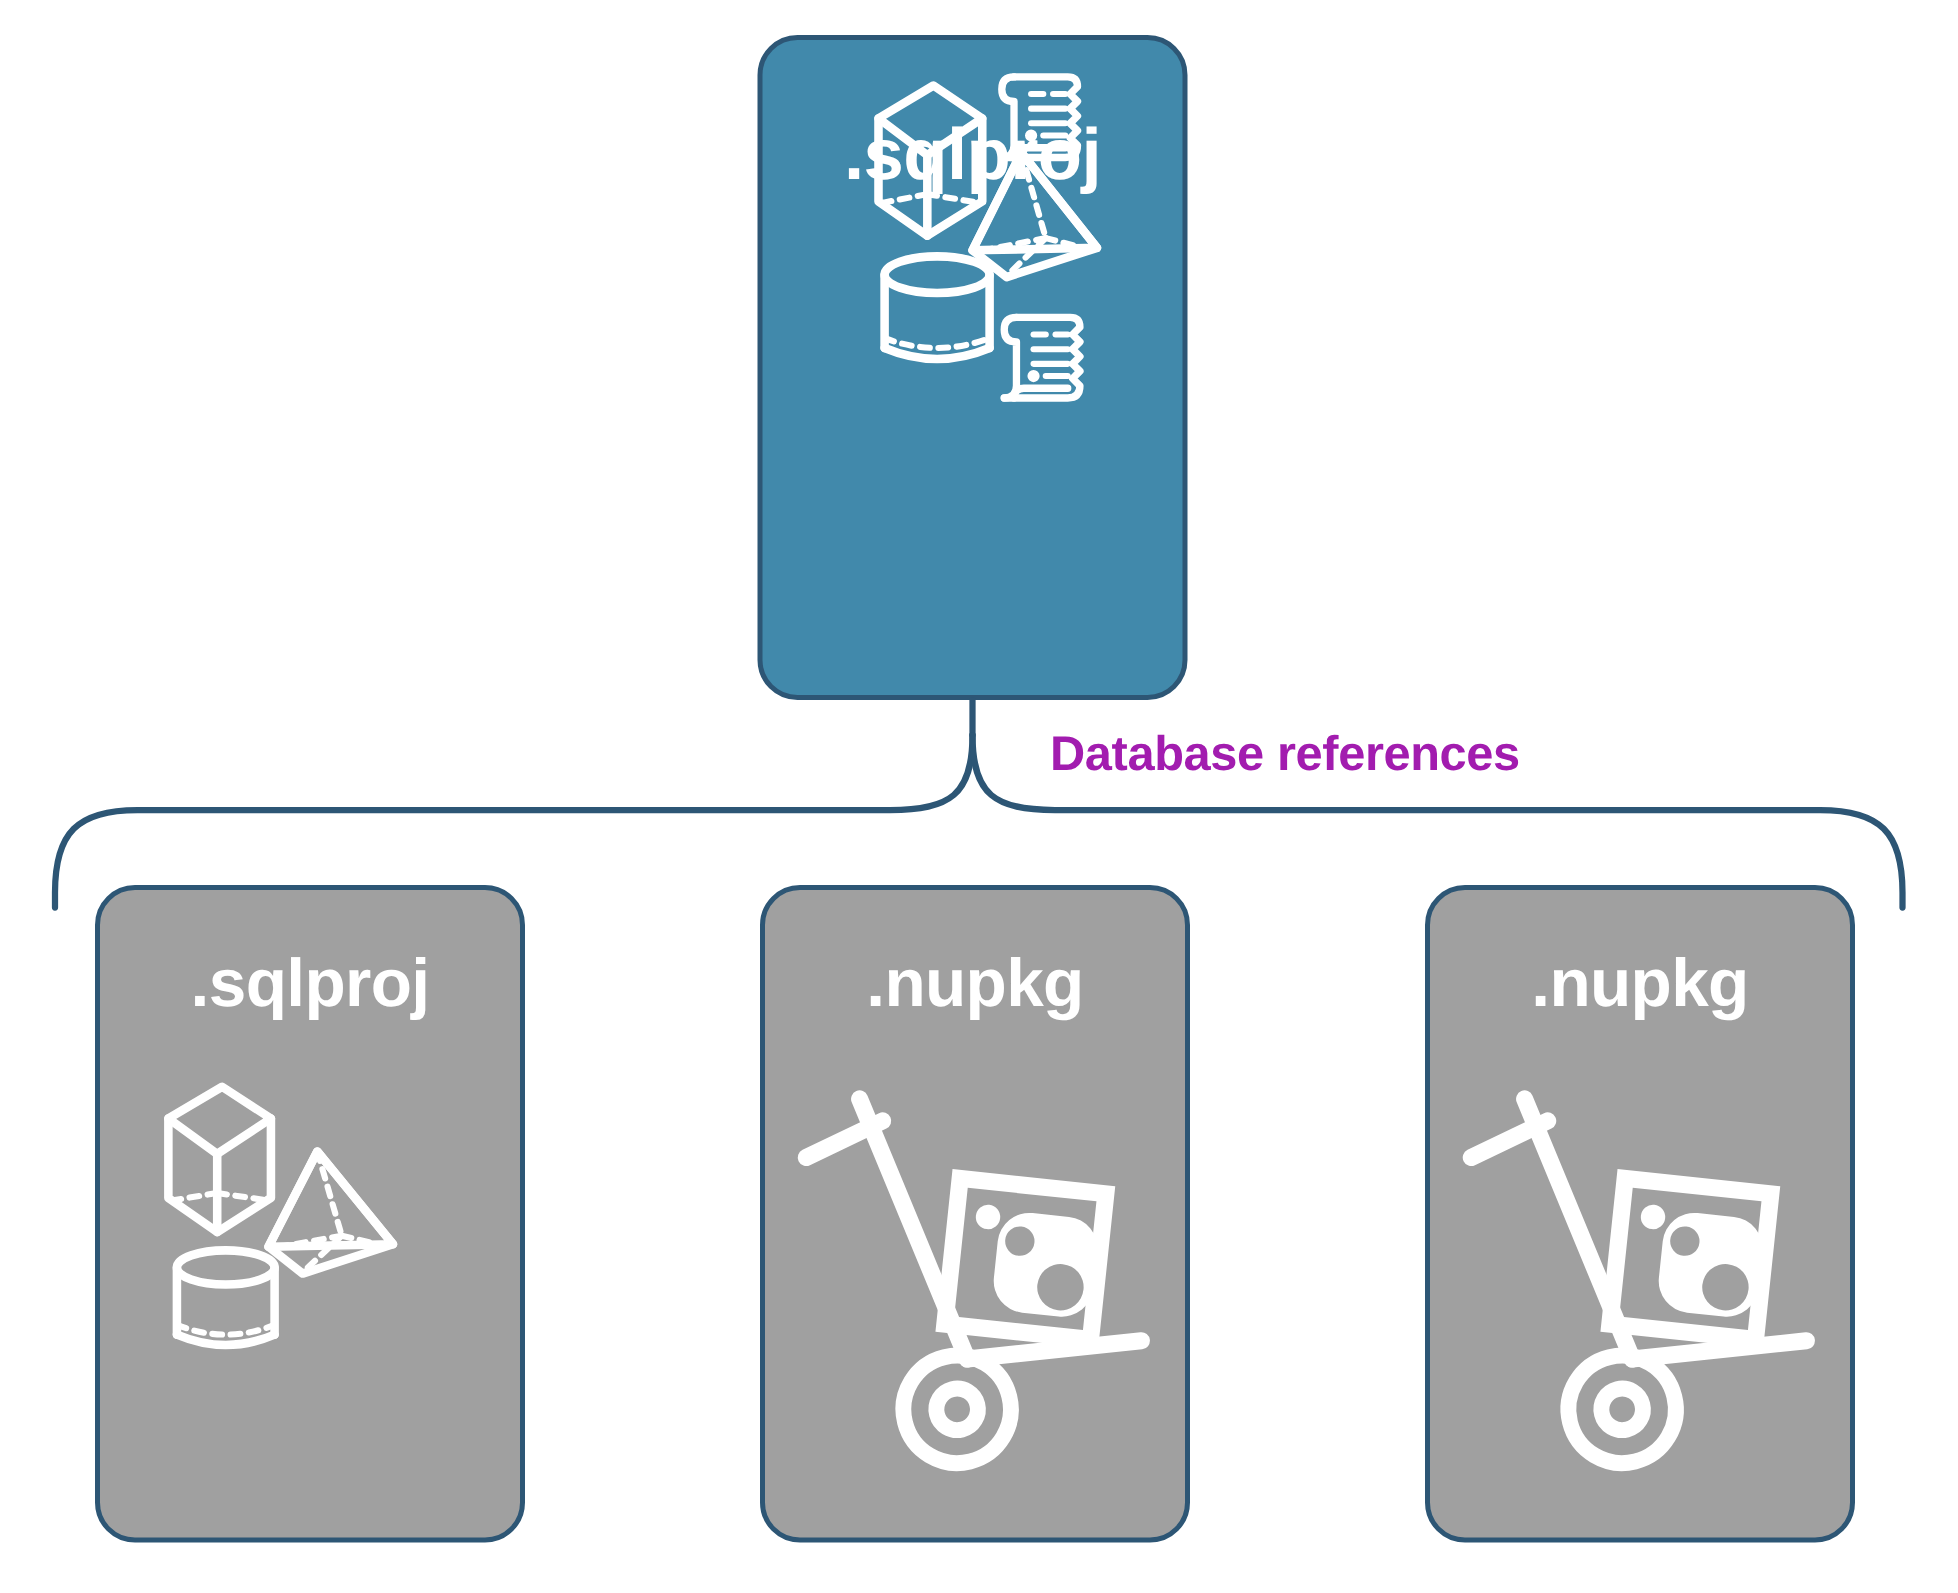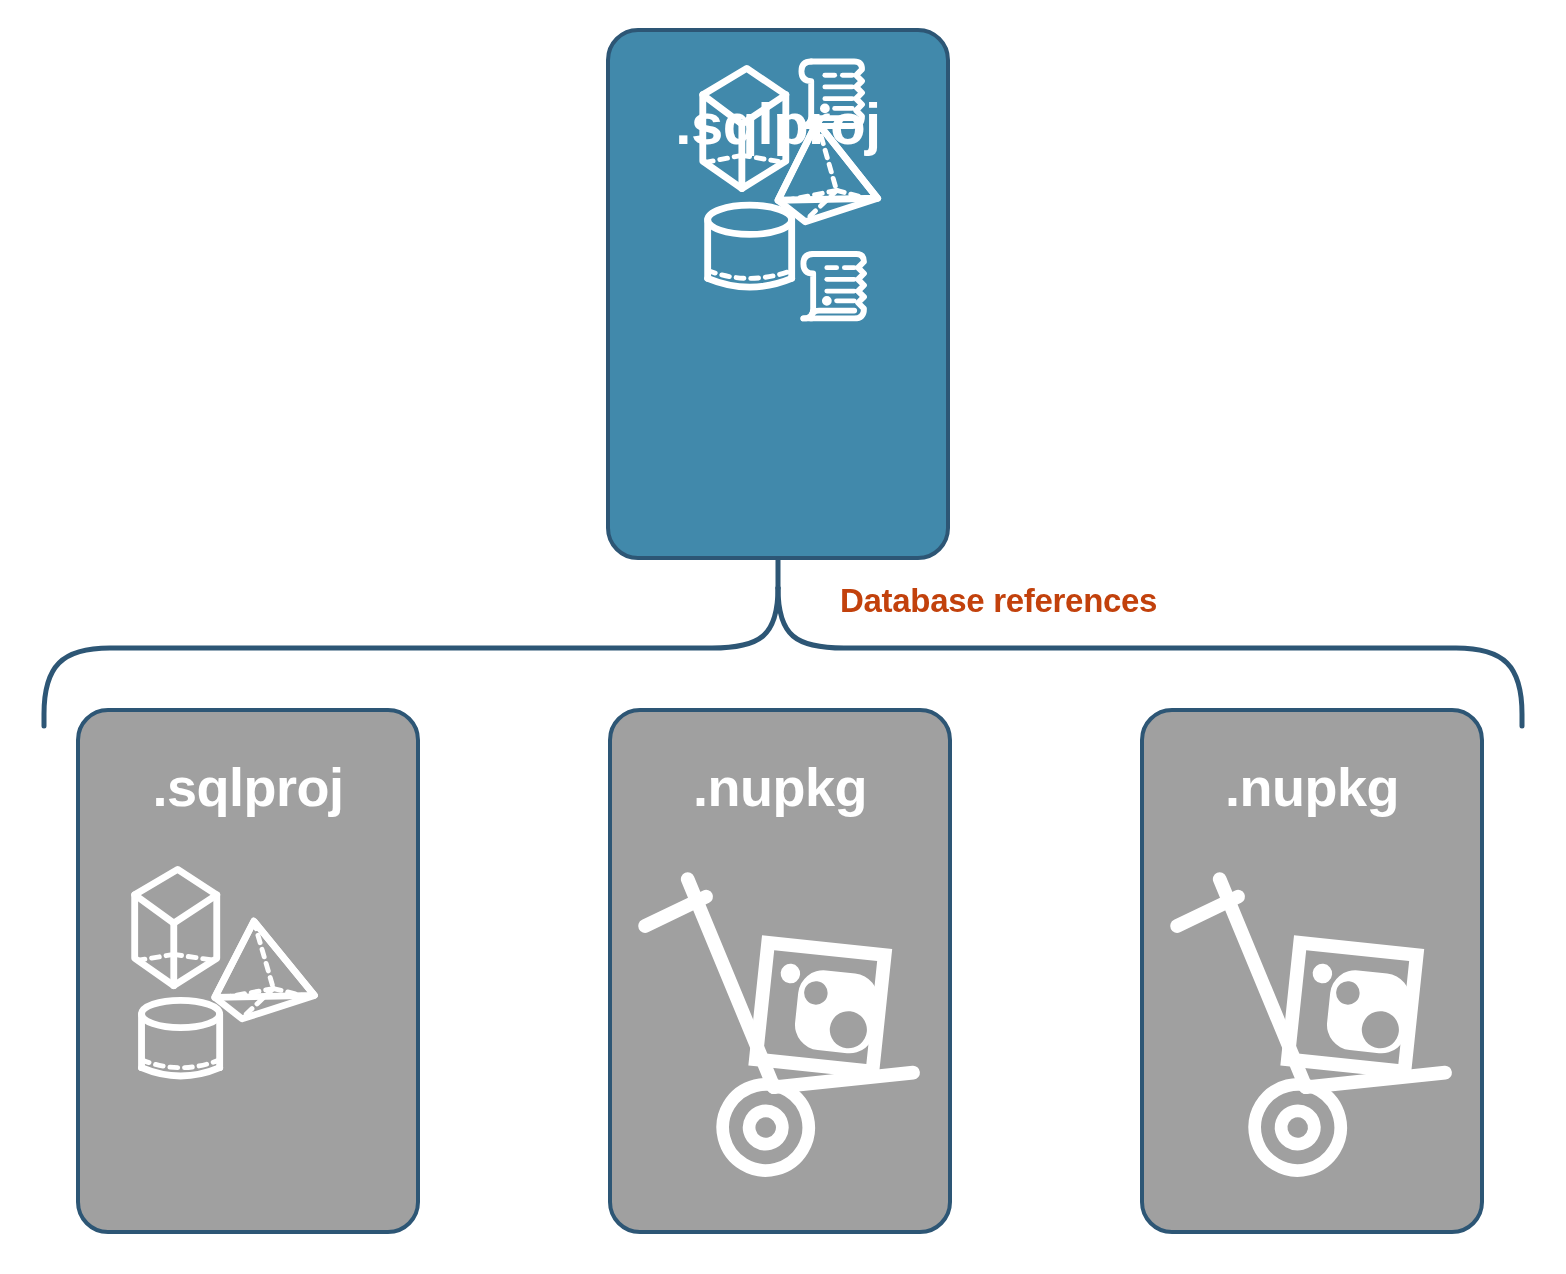--- a/index.html
+++ b/index.html
@@ -73,23 +73,23 @@
     left: 0;
     top: 0;
     width: 1566px;
     height: 1274px;
     pointer-events: none;
   }
   #brace-label {
     position: absolute;
     left: 840px;
     top: 582px;
-    font-size: 33px;
+    font-size: 39px;
     font-weight: bold;
-    color: #c2410c;
+    color: #a21caf;
     letter-spacing: -0.3px;
     white-space: nowrap;
     user-select: none;
   }
 </style>
 </head>
 <body>
 
 <div id="stage">
 

